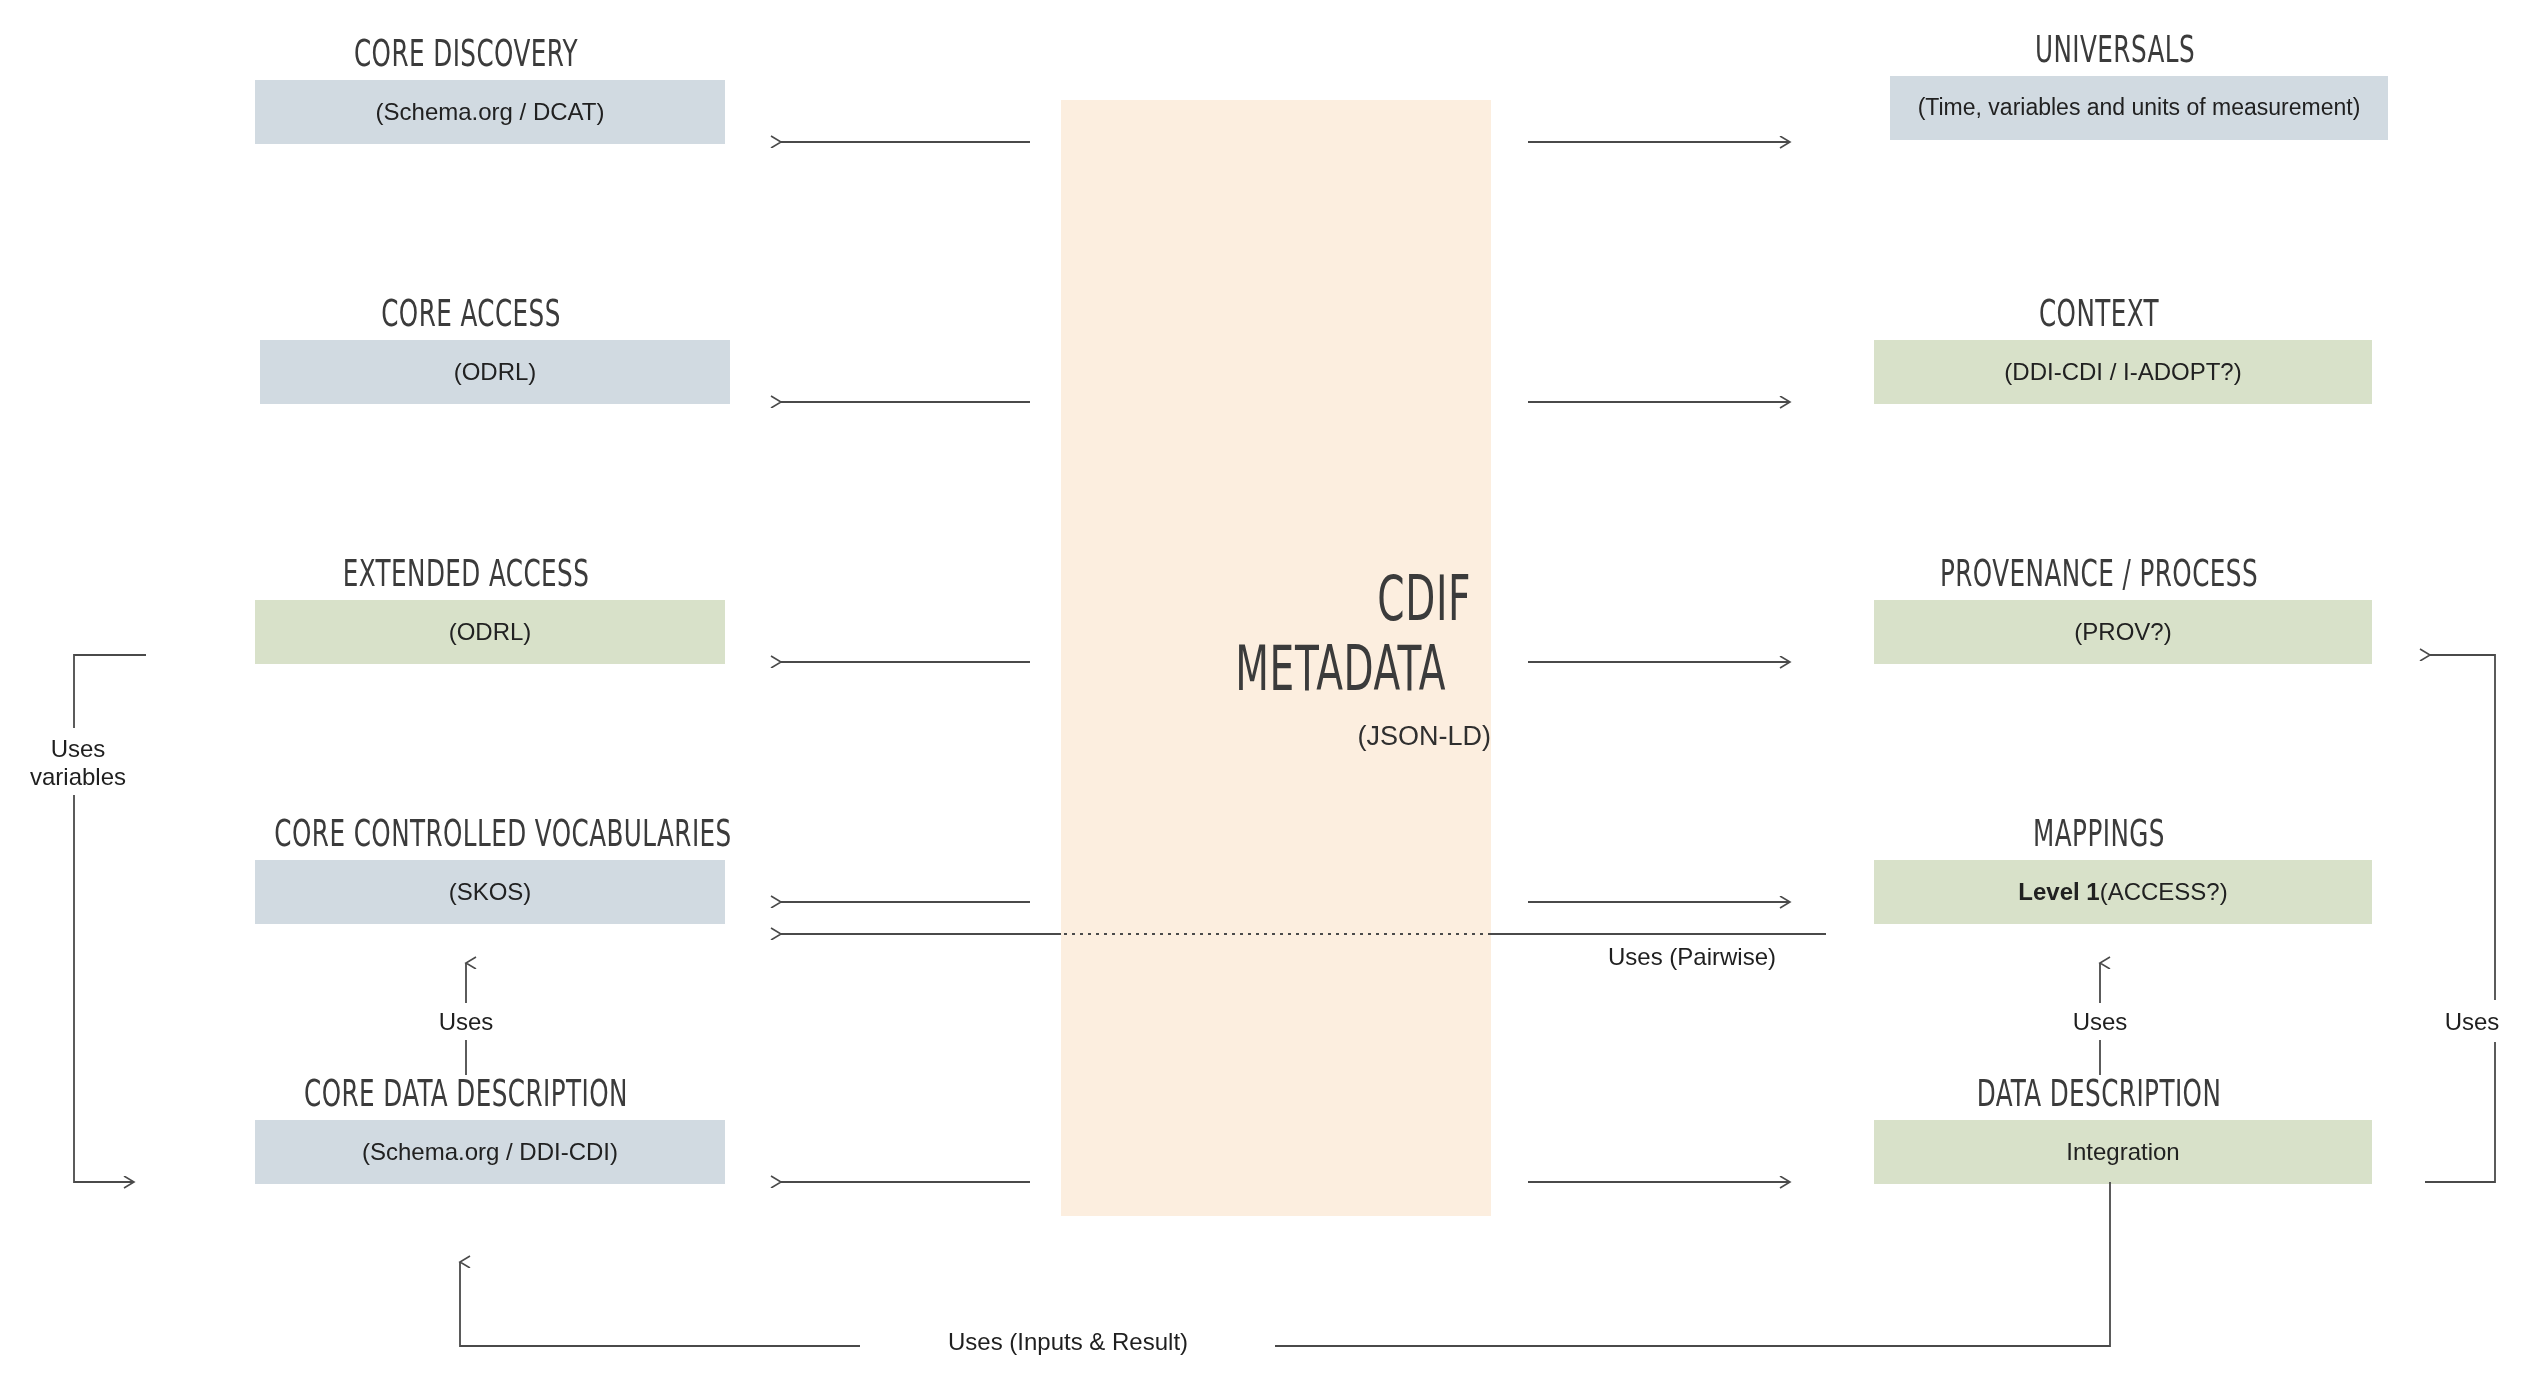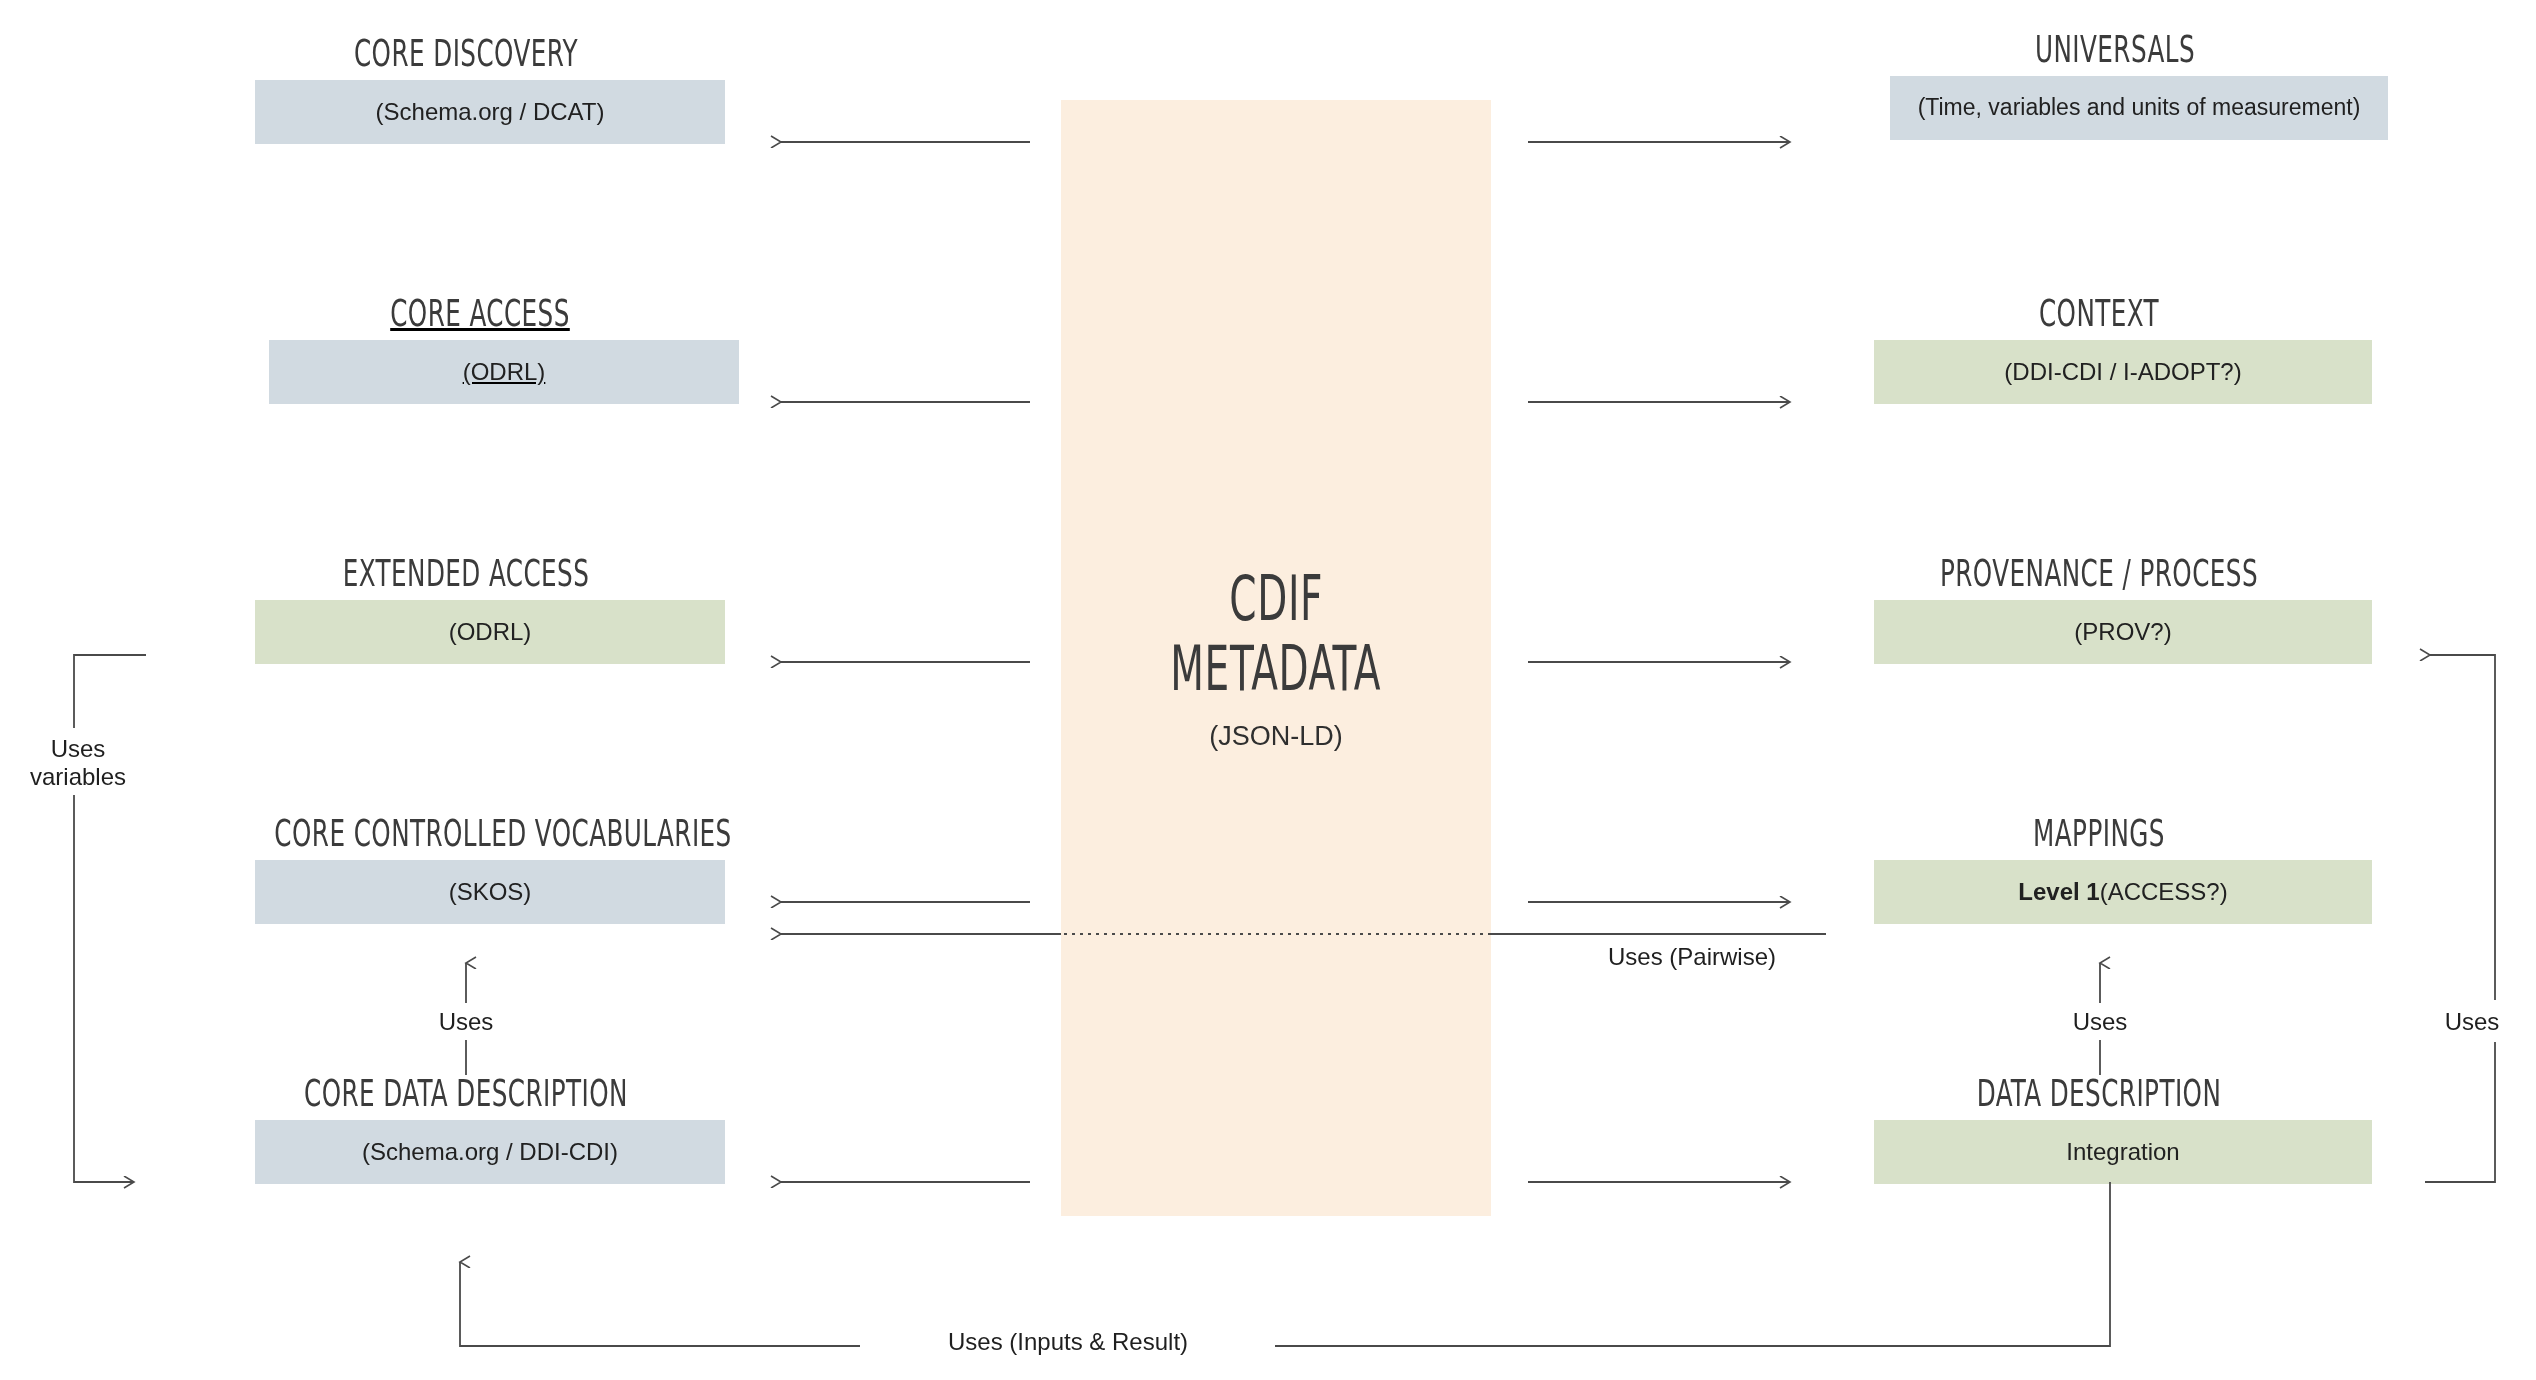--- a/index.html
+++ b/index.html
@@ -26,21 +26,21 @@
   }
   .center-panel {
     position: absolute;
     left: 1061px;
     top: 100px;
     width: 430px;
     height: 1116px;
     background: #fceedf;
     display: flex;
     flex-direction: column;
-    align-items: center;
+    align-items: flex-end;
     justify-content: center;
   }
   .center-title {
     font-family: "Liberation Sans Narrow", "DejaVu Sans Condensed", "Liberation Sans", sans-serif;
     font-size: 62px;
     font-weight: 500;
     letter-spacing: 1px;
     color: #3b3b3b;
     line-height: 1.12;
     text-align: center;
@@ -93,21 +93,21 @@
 </head>
 <body>
 
 <div id="stage">
 
   <div class="node" style="left:207px; top:35px; width:518px;">
     <div class="node-title">CORE DISCOVERY</div>
     <div class="node-box blue">(Schema.org / DCAT)</div>
   </div>
 
-  <div class="node" style="left:221px; top:295px; width:518px;text-decoration:underline;">
+  <div class="node" style="left:212px; top:295px; width:518px;">
     <div class="node-title">CORE ACCESS</div>
     <div class="node-box blue">(ODRL)</div>
   </div>
 
   <div class="node" style="left:207px; top:555px; width:518px;">
     <div class="node-title">EXTENDED ACCESS</div>
     <div class="node-box green">(ODRL)</div>
   </div>
 
   <div class="node" style="left:207px; top:815px; width:518px;">

